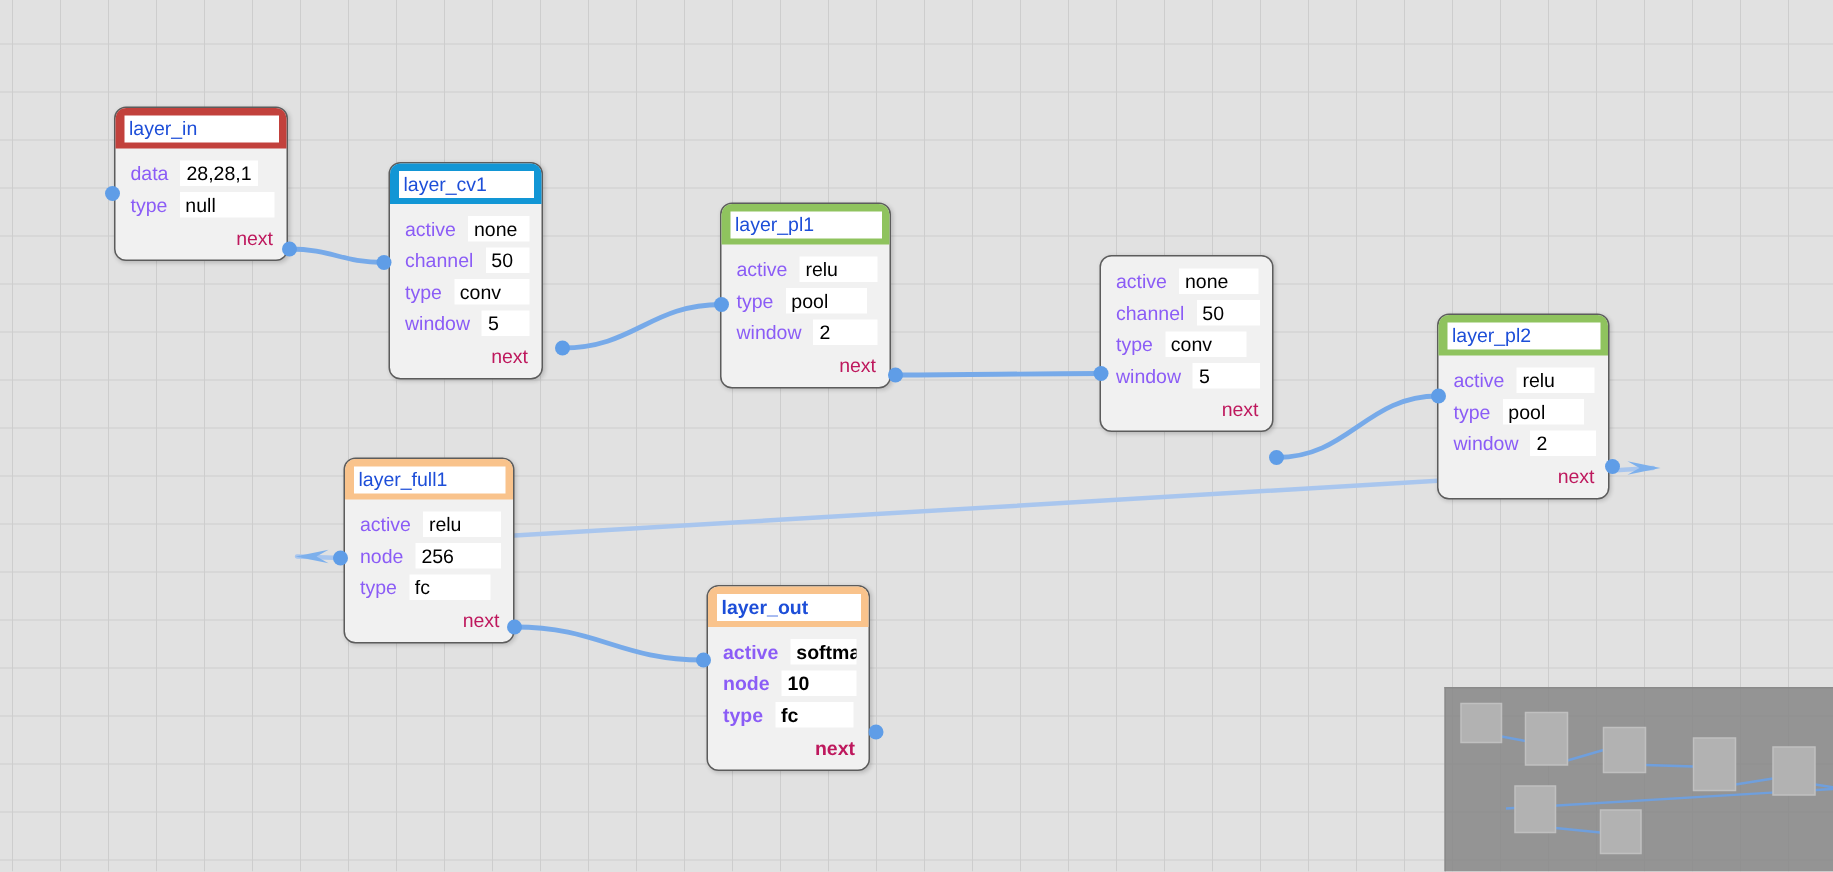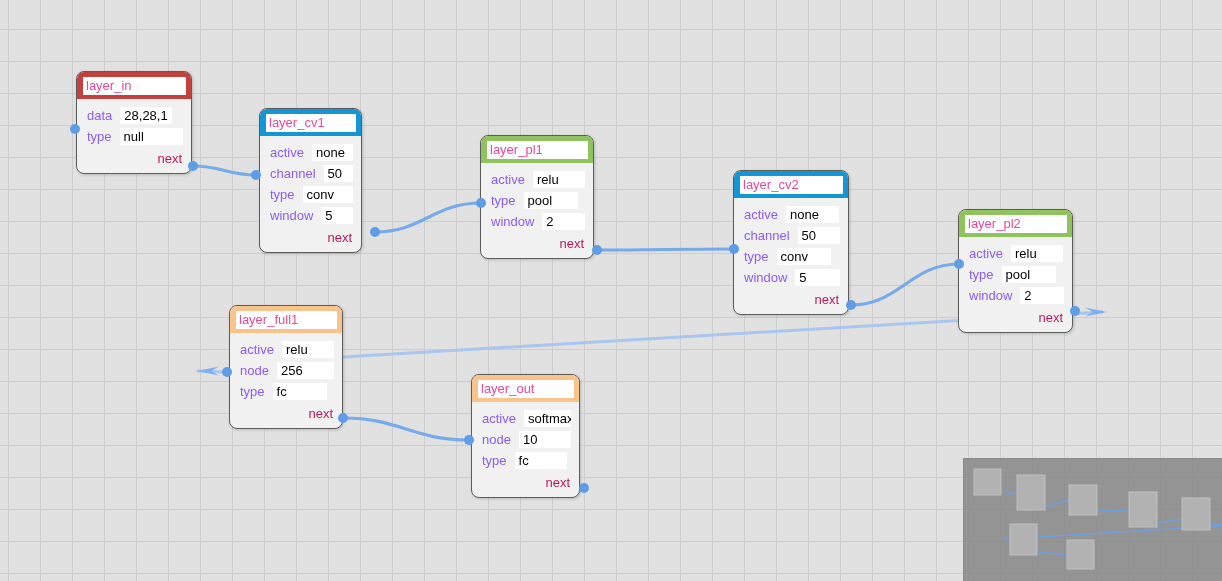--- a/index.html
+++ b/index.html
@@ -22,21 +22,21 @@
     position:absolute;z-index:2;box-sizing:border-box;
     background:#f1f1f1;border:1px solid #5c5c5c;border-radius:8px;
     box-shadow:1px 1px 3px rgba(0,0,0,0.18);
   }
   .node-header{
     height:27px;border-radius:7px 7px 0 0;
     padding:5px 5px 0 6px;box-sizing:border-box;
   }
   .node-title{
     background:#ffffff;height:18px;line-height:18px;
-    font-size:13px;color:#ec4899;padding:0 3px;overflow:hidden;white-space:nowrap;
+    font-size:13px;color:#1d4ed8;padding:0 3px;overflow:hidden;white-space:nowrap;
   }
   .node-body{padding:6px 0 0 0;}
   .field-row{display:flex;align-items:center;height:21px;padding:0 8px 0 10px;}
   .field-label{font-size:13px;color:#8b5cf6;margin-right:8px;white-space:nowrap;}
   .field-input{
     background:#ffffff;height:17px;line-height:17px;
     font-size:13px;color:#000;padding:0 4px;box-sizing:border-box;
     overflow:hidden;white-space:nowrap;
   }
   .next-row{
@@ -128,23 +128,20 @@
         <div class="field-row">
           <div class="field-label">window</div>
           <div class="field-input" role="textbox" style="width: 56px;">2</div>
         </div>
         <div class="next-row">
           <div>next</div>
         </div>
       </div>
     </div>
     <div class="node" style="left: 733px; top: 170px; width: 116px;">
-      <div class="node-header" style="background: rgb(18, 150, 213);">
-        <div class="node-title">layer_cv2</div>
-      </div>
       <div class="node-body">
         <div class="field-row">
           <div class="field-label">active</div>
           <div class="field-input" role="textbox" style="width: 53px;">none</div>
         </div>
         <div class="field-row">
           <div class="field-label">channel</div>
           <div class="field-input" role="textbox" style="width: 57px;">50</div>
         </div>
         <div class="field-row">
@@ -197,21 +194,21 @@
         </div>
         <div class="field-row">
           <div class="field-label">type</div>
           <div class="field-input" role="textbox" style="width: 54px;">fc</div>
         </div>
         <div class="next-row">
           <div>next</div>
         </div>
       </div>
     </div>
-    <div class="node" style="left: 471px; top: 374px; width: 109px;">
+    <div class="node" style="left: 471px; top: 390px; width: 109px; font-weight: bold;">
       <div class="node-header" style="background: rgb(249, 195, 140);">
         <div class="node-title">layer_out</div>
       </div>
       <div class="node-body">
         <div class="field-row">
           <div class="field-label">active</div>
           <div class="field-input" role="textbox" style="width: 53px;">softmax</div>
         </div>
         <div class="field-row">
           <div class="field-label">node</div>

